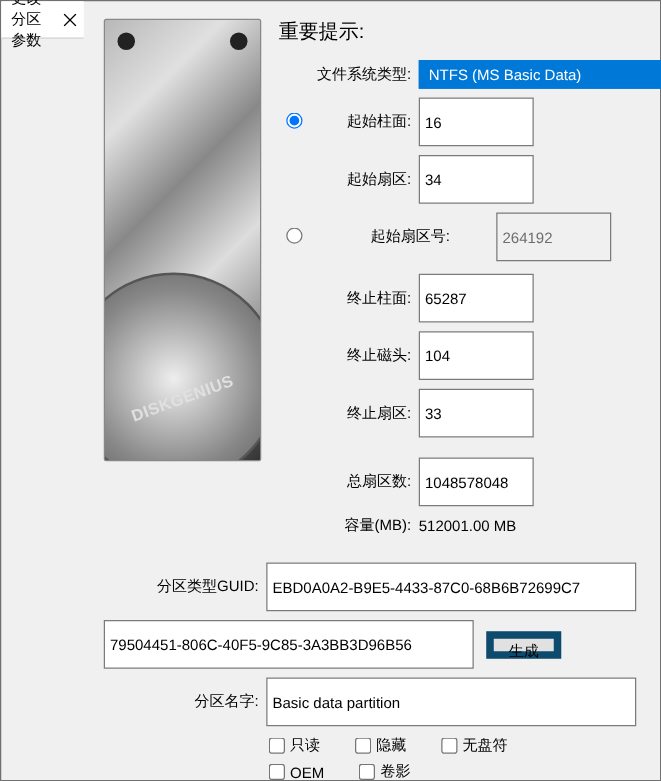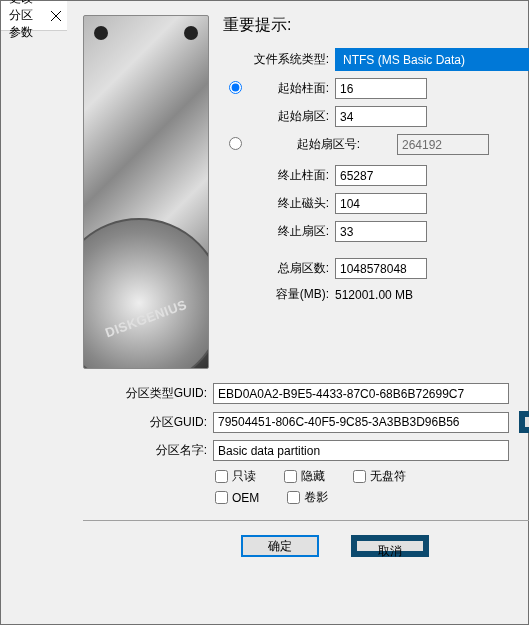--- a/index.html
+++ b/index.html
@@ -18,21 +18,21 @@
   .hdd-img .disc { position:absolute; width:170px; height:170px; border-radius:50%; background: radial-gradient(circle,#eee 0%,#bbb 30%,#888 60%,#555 100%); left:-30px; bottom:-20px; border:2px solid #555;}
   .hdd-img .hole { position:absolute; width:14px;height:14px;border-radius:50%;background:#222;}
   .hdd-img .h1{top:10px;left:10px;} .hdd-img .h2{top:10px;right:10px;}
   .hdd-img .brand { position:absolute; left:50%; bottom:42px; transform: translateX(-50%) rotate(-20deg); color:#e0e0e0; font-weight:bold; font-size:13px; letter-spacing:0.5px; font-family: Arial, sans-serif;}
   .form-col { flex: 1; }
   .important-hdr { font-size: 16px; margin-bottom: 12px; }
   .warn { font-size: 12px; line-height: 1.5; margin-bottom: 14px; }
   .row { display: flex; align-items: center; margin-bottom: 7px; }
   .row label.lbl { width: 88px; text-align: right; padding-right: 6px; font-size: 12px; }
   .row .radio-col { width: 24px; text-align: center; }
-  input[type=text], select { font-family: inherit; font-size: 12px; padding: 2px 4px; border: 1px solid #7a7a7a; background: #fff; height: 21px; }
+  input[type=text], select { font-family: inherit; font-size: 12px; padding: 2px 4px; border: 1px solid #7a7a7a; background: #fff; height: 39px; }
   input[type=text]:disabled { background: #f0f0f0; color: #6d6d6d; }
   select { width: 252px; padding: 0 2px; }
   select.hl { border: 2px solid #0078d7; background: #0078d7; color: #fff; height: 23px; }
   .num { width: 92px; }
   .grp { margin-left: 24px; }
 
   .lower { margin-top: 14px; }
   .row2 { display: flex; align-items: center; margin-bottom: 7px; }
   .row2 label.lbl2 { width: 130px; text-align: right; padding-right: 6px; font-size: 12px; }
   .guid { width: 296px; }
@@ -126,21 +126,20 @@
         </div>
       </div>
     </div>
 
     <div class="lower">
       <div class="row2">
         <label class="lbl2">分区类型GUID:</label>
         <input type="text" class="guid" value="EBD0A0A2-B9E5-4433-87C0-68B6B72699C7" style="">
       </div>
       <div class="row2">
-        <label class="lbl2">分区GUID:</label>
         <input type="text" class="guid" value="79504451-806C-40F5-9C85-3A3BB3D96B56" style="">
         <button class="btn gen-btn">生成</button>
       </div>
       <div class="row2">
         <label class="lbl2">分区名字:</label>
         <input type="text" class="guid" value="Basic data partition" style="">
       </div>
 
       <div class="checks">
         <label class="ck">

